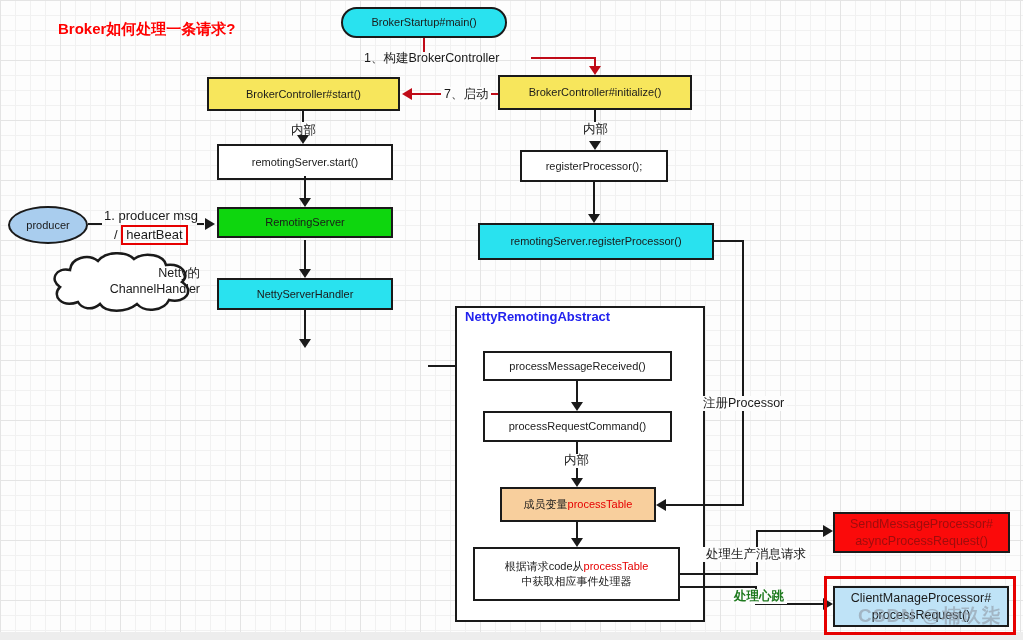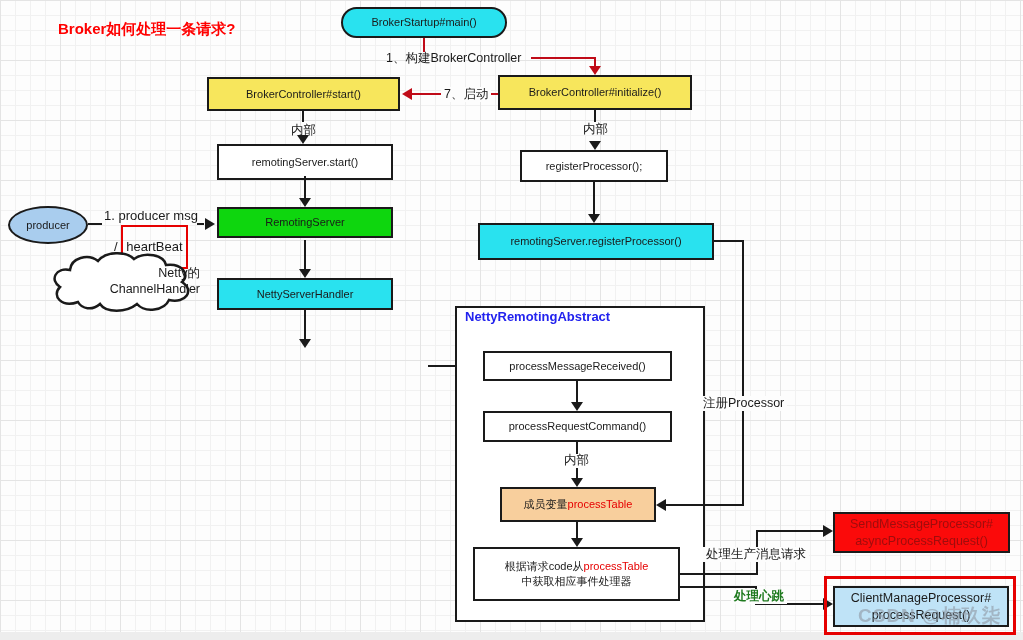--- a/index.html
+++ b/index.html
@@ -38,42 +38,42 @@
   .ah-down{position:absolute;width:0;height:0;border-left:6px solid transparent;border-right:6px solid transparent;border-top:9px solid #1a1a1a;}
   .ah-right{position:absolute;width:0;height:0;border-top:6px solid transparent;border-bottom:6px solid transparent;border-left:10px solid #1a1a1a;}
   .ah-left{position:absolute;width:0;height:0;border-top:6px solid transparent;border-bottom:6px solid transparent;border-right:10px solid #c00b18;}
   .ah-down.red{border-top-color:#c00b18;}
   .ah-left.black{border-right-color:#1a1a1a;}
   .lbl{position:absolute;font-size:12.5px;white-space:nowrap;line-height:1.2;}
   .lbl.bg{background:#fdfdfd;padding:0 3px;}
   .title{position:absolute;font-size:15px;font-weight:bold;color:#ff0000;white-space:nowrap;}
   .container-title{position:absolute;font-size:13px;font-weight:bold;color:#2222ee;white-space:nowrap;}
   .red-text{color:#e60000;}
-  .heartbeat-outline{border:2px solid #e60000;padding:12px 3px;display:inline-block;}
+  .heartbeat-outline{border:2px solid #e60000;padding:0 3px;display:inline-block;}
   .note-green{color:#1f7a1f;font-weight:bold;}
   .watermark{position:absolute;font-size:19px;font-weight:600;letter-spacing:1px;color:#8f98a3;opacity:.6;white-space:nowrap;}
   .band{position:absolute;left:0;top:632px;width:1023px;height:8px;background:#ededed;}
   .cloud-text{position:absolute;display:flex;flex-direction:column;align-items:flex-end;justify-content:center;font-size:12.5px;line-height:1.25;text-align:center;}
   .two-line{display:flex;flex-direction:column;align-items:center;justify-content:center;}
 </style>
 </head>
 <body>
 
 <div class="stage">
 
   <div class="band"></div>
 
   <div class="title" style="left:58px;top:20px;">Broker如何处理一条请求?</div>
 
   <div class="box pill cyan" style="left:341px;top:7px;width:166px;height:31px;">
     <span>BrokerStartup#main()</span>
   </div>
 
   <div class="vl redl" style="left:423px;top:38px;height:14px;"></div>
-  <div class="lbl" style="left:386px;top:51px;">1、构建BrokerController</div>
+  <div class="lbl" style="left:364px;top:51px;">1、构建BrokerController</div>
   <div class="hl redl" style="left:531px;top:57px;width:65px;"></div>
   <div class="vl redl" style="left:594px;top:57px;height:11px;"></div>
   <div class="ah-down red" style="left:589px;top:66px;"></div>
 
   <div class="box yellow" style="left:207px;top:77px;width:193px;height:34px;">
     <span>BrokerController#start()</span>
   </div>
 
   <div class="box yellow" style="left:498px;top:75px;width:194px;height:35px;">
     <span>BrokerController#initialize()</span>

